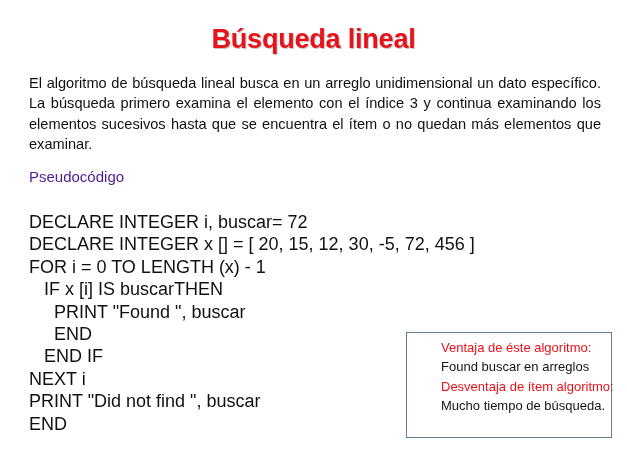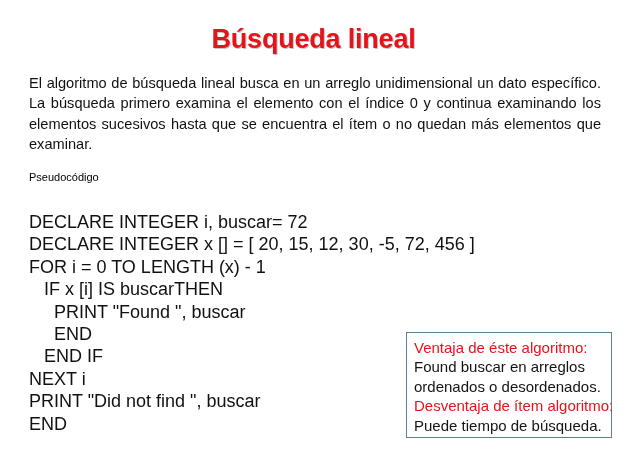--- a/index.html
+++ b/index.html
@@ -48,23 +48,23 @@
     line-height: 20.5px;
     text-align: justify;
     color: #111111;
   }
 
   
   #pseudocode-heading {
     position: absolute;
     left: 29px;
     top: 167px;
-    font-size: 11px;
+    font-size: 15px;
     line-height: 20.5px;
-    color: #000000;
+    color: #4c1d95;
   }
 
   
   #pseudocode-block {
     position: absolute;
     left: 29px;
     top: 211px;
     width: 430px;
     font-size: 18px;
     line-height: 22.4px;
@@ -83,43 +83,43 @@
     top: 332px;
     width: 206px;
     height: 106px;
     box-sizing: border-box;
     border: 1px solid #5d7f93;
     background: #ffffff;
     padding: 5px 6px 4px 7px;
   }
   #callout-box .callout-line {
     display: block;
-    font-size: 15px;
+    font-size: 13px;
     line-height: 19.4px;
     color: #141414;
     white-space: nowrap;
+    margin-left: 27px;
   }
   #callout-box .callout-line.accent {
     color: #e8121a;
   }
 </style>
 </head>
 <body>
 
 <div id="slide" style="background: rgb(255, 255, 255);">
 
   <h1 id="slide-title" style="color: rgb(232, 18, 26);">Búsqueda lineal</h1>
 
-  <p id="intro-paragraph">El algoritmo de búsqueda lineal busca en un arreglo unidimensional un dato específico. La búsqueda primero examina el elemento con el índice 0 y continua examinando los elementos sucesivos hasta que se encuentra el ítem o no quedan más elementos que examinar.</p>
+  <p id="intro-paragraph">El algoritmo de búsqueda lineal busca en un arreglo unidimensional un dato específico. La búsqueda primero examina el elemento con el índice 3 y continua examinando los elementos sucesivos hasta que se encuentra el ítem o no quedan más elementos que examinar.</p>
 
   <div id="pseudocode-heading">Pseudocódigo</div>
 
   <div id="pseudocode-block"><span class="code-line">DECLARE INTEGER i, buscar= 72</span><span class="code-line">DECLARE INTEGER x [] = [ 20, 15, 12, 30, -5, 72, 456 ]</span><span class="code-line">FOR i = 0 TO LENGTH (x) - 1</span><span class="code-line">   IF x [i] IS buscarTHEN</span><span class="code-line">     PRINT "Found ", buscar</span><span class="code-line">     END</span><span class="code-line">   END IF</span><span class="code-line">NEXT i</span><span class="code-line">PRINT "Did not find ", buscar</span><span class="code-line">END</span></div>
 
   <div id="callout-box" style="border-color: rgb(93, 127, 147);">
       <span class="callout-line accent" style="color: rgb(232, 18, 26);">Ventaja de éste algoritmo:</span>
       <span class="callout-line">Found buscar en arreglos</span>
-      <span class="callout-line">ordenados o desordenados.</span>
       <span class="callout-line accent" style="color: rgb(232, 18, 26);">Desventaja de ítem algoritmo:</span>
-      <span class="callout-line">Puede tiempo de búsqueda.</span>
+      <span class="callout-line">Mucho tiempo de búsqueda.</span>
     </div>
 
 </div>
 
 </body></html>

